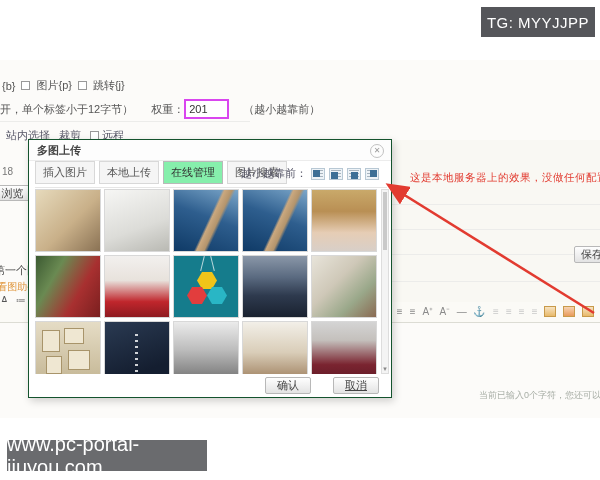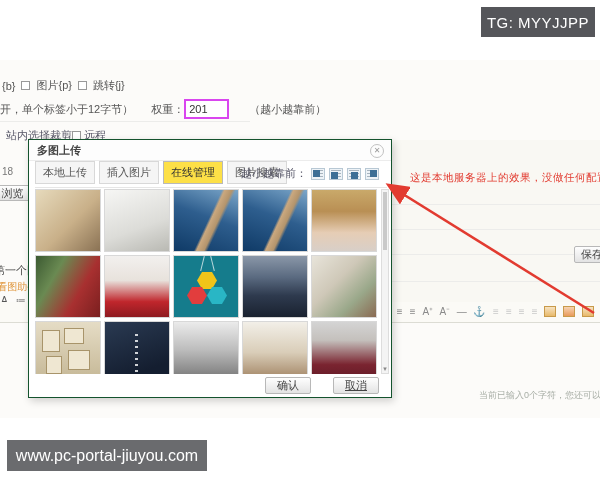--- a/index.html
+++ b/index.html
@@ -3,37 +3,37 @@
 <meta charset="utf-8">
 <style>
   html,body{margin:0;padding:0;}
   body{width:600px;height:480px;position:relative;overflow:hidden;background:#fff;
        font-family:"Liberation Sans",sans-serif;}
   .abs{position:absolute;}
   
   .tg-badge{left:481px;top:7px;width:114px;height:30px;background:#55565a;color:#fff;
     font-size:15px;display:flex;align-items:center;justify-content:center;letter-spacing:.5px;z-index:9;}
   .bottom-badge{left:7px;top:440px;width:200px;height:31px;background:#6a6b6e;color:#fff;
-    font-size:16px;display:flex;align-items:center;justify-content:center;z-index:9;}
+    font-size:20px;display:flex;align-items:center;justify-content:center;z-index:9;}
   
   .shot-bg{left:0;top:60px;width:600px;height:358px;background:#fcfbf9;z-index:0;}
   .right-panel{left:392px;top:140px;width:208px;height:182px;background:#f9f8f3;z-index:1;}
   .hline{height:1px;background:#ececea;z-index:1;}
   .toolbar-row{left:0;top:302px;width:600px;height:20px;background:#fbfaf6;
     border-bottom:1px solid #dcdcd4;z-index:1;}
   .tbicons{position:absolute;left:384px;top:2px;display:flex;gap:7px;align-items:center;
     font-size:10px;color:#8a8a8a;}
   .tbicons .dim{color:#c9c9c9;}
   .imgicon{width:12px;height:11px;background:linear-gradient(#f7e3c2,#e8b96a);
     border:1px solid #c89a4a;box-sizing:border-box;}
   .imgicon.hl{background:linear-gradient(#f7d3b2,#e89a5a);}
   
   .row1{left:2px;top:78px;display:flex;gap:6px;align-items:center;font-size:11px;color:#555;z-index:1;}
   .row2{left:0;top:99px;display:flex;align-items:center;font-size:11px;color:#555;z-index:1;}
-  .row3{left:6px;top:128px;display:flex;align-items:center;font-size:11px;color:#556;z-index:1;}
+  .row3{left:6px;top:128px;display:flex;gap:9px;align-items:center;font-size:11px;color:#556;z-index:1;}
   .cb{width:9px;height:9px;border:1px solid #999;background:#fff;display:inline-block;box-sizing:border-box;}
   .winput{width:38px;height:15px;border:2px solid #d946ef;font-size:11px;padding:0 0 1px 3px;
     font-family:"Liberation Sans",sans-serif;color:#333;}
   
   .btn{font-size:11px;color:#444;background:linear-gradient(#fefefe,#e3e3e3);
     border:1px solid #b8b8b8;border-radius:2px;text-align:center;box-sizing:border-box;}
   
   .leftnum{left:2px;top:166px;font-size:10px;color:#777;z-index:1;}
   .browse-btn{left:-10px;top:185px;width:45px;height:16px;line-height:14px;z-index:1;}
   .firstimg{left:-6px;top:263px;font-size:11px;color:#444;z-index:1;}
@@ -47,21 +47,21 @@
   
   .dialog{left:28px;top:139px;width:364px;height:259px;background:#fff;border:1px solid #14532d;
     box-shadow:2px 3px 8px rgba(0,0,0,.18);z-index:5;box-sizing:border-box;}
   .dtitle{position:absolute;left:8px;top:3px;font-size:11px;font-weight:bold;color:#444;}
   .dtitlebar{position:absolute;left:0;top:0;width:100%;height:20px;border-bottom:1px solid #ececec;background:#fdfdfd;}
   .dclose{position:absolute;right:7px;top:4px;width:12px;height:12px;border:1px solid #c2c2c2;
     border-radius:50%;font-size:8px;line-height:11px;text-align:center;color:#999;}
   .tabs{position:absolute;left:6px;top:21px;display:flex;gap:4px;width:352px;
     border-bottom:1px solid #e6e6e6;padding-bottom:3px;}
   .tab{border:1px solid #d8d8d8;background:#f5f5f5;padding:3px 7px;font-size:11px;color:#555;}
-  .tab.active{background:#fde047;border-color:#b9b9b9;color:#333;}
+  .tab.active{background:#86efac;border-color:#b9b9b9;color:#333;}
   .floatgrp{position:absolute;right:12px;top:26px;display:flex;gap:4px;align-items:center;
     font-size:11px;color:#556;}
   .ficon{position:relative;width:14px;height:12px;background:#eef3f7;border:1px solid #b8c8d4;
     box-sizing:border-box;display:inline-block;}
   .ficon::after{content:"";position:absolute;inset:1px;
     background:repeating-linear-gradient(180deg,#a8b4be 0 1px,transparent 1px 3px);}
   .ficon .blk{position:absolute;width:7px;height:7px;background:#3e6f96;z-index:1;}
   .f1 .blk{left:1px;top:1px;}.f2 .blk{left:1px;top:3px;}.f3 .blk{left:3px;top:3px;}.f4 .blk{right:1px;top:1px;}
   
   .grid{position:absolute;left:6px;top:49px;width:346px;height:185px;display:flex;flex-wrap:wrap;
@@ -118,21 +118,21 @@
   <span>{b}</span>
   <span class="cb"></span>
   <span>图片{p}</span>
   <span class="cb"></span>
   <span>跳转{j}</span>
 </div>
 <div class="abs row2">
   <span>开，单个标签小于12字节）</span>
   <span style="margin-left:18px;">权重：</span>
   <input class="winput" value="201" style="">
-  <span style="margin-left:20px;">（越小越靠前）</span>
+  <span style="margin-left:14px;">（越小越靠前）</span>
 </div>
 <div class="abs row3">
   <span>站内选择</span>
   <span>裁剪</span>
   <span style="display:flex;gap:3px;align-items:center;">
     <span class="cb"></span>
     <span>远程</span>
   </span>
 </div>
 
@@ -168,22 +168,22 @@
 <div class="abs btn save-btn">保存</div>
 <div class="abs charnote">当前已输入0个字符，您还可以输入</div>
 <div class="abs rednote">这是本地服务器上的效果，没做任何配置</div>
 
 <div class="abs dialog">
   <div class="dtitlebar">
     <span class="dtitle">多图上传</span>
     <span class="dclose">✕</span>
   </div>
   <div class="tabs">
+    <span class="tab">插入图片</span>
     <span class="tab">本地上传</span>
-    <span class="tab">插入图片</span>
     <span class="tab active">在线管理</span>
     <span class="tab">图片搜索</span>
   </div>
   <div class="floatgrp">
     <span>越小越靠前：</span>
     <span class="ficon f1">
         <i class="blk"></i>
       </span>
     <span class="ficon f2">
         <i class="blk"></i>

